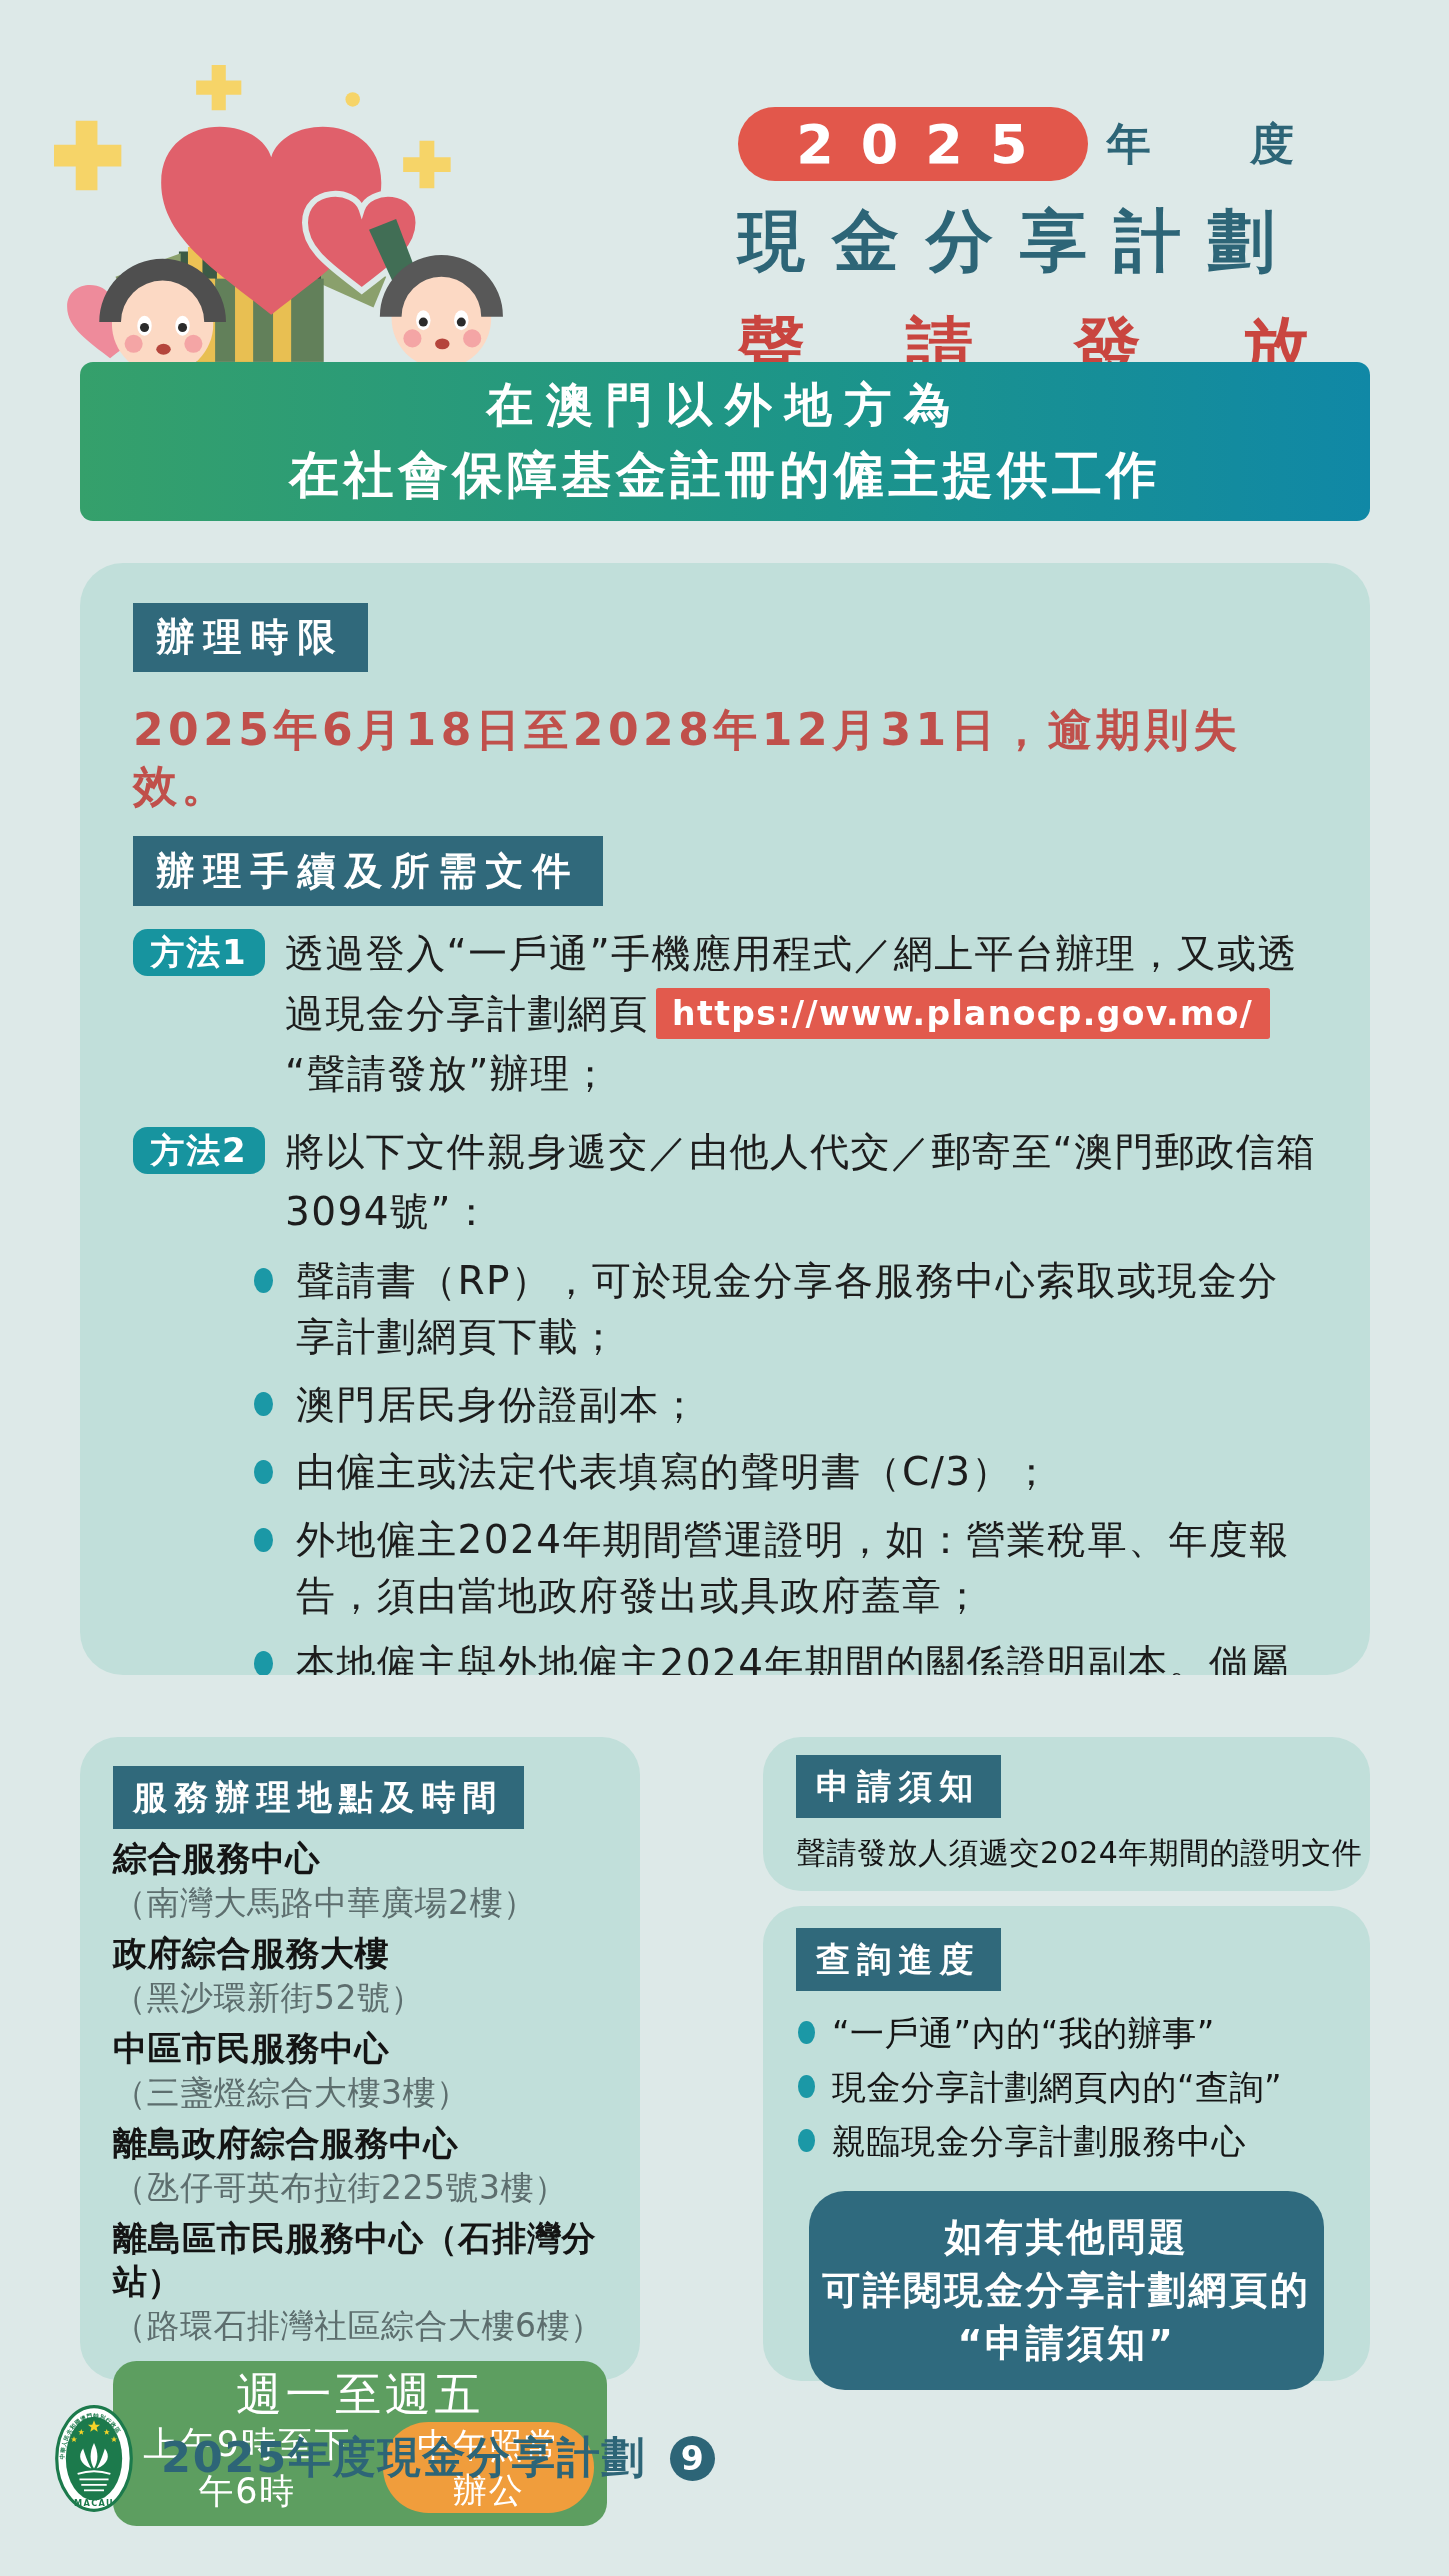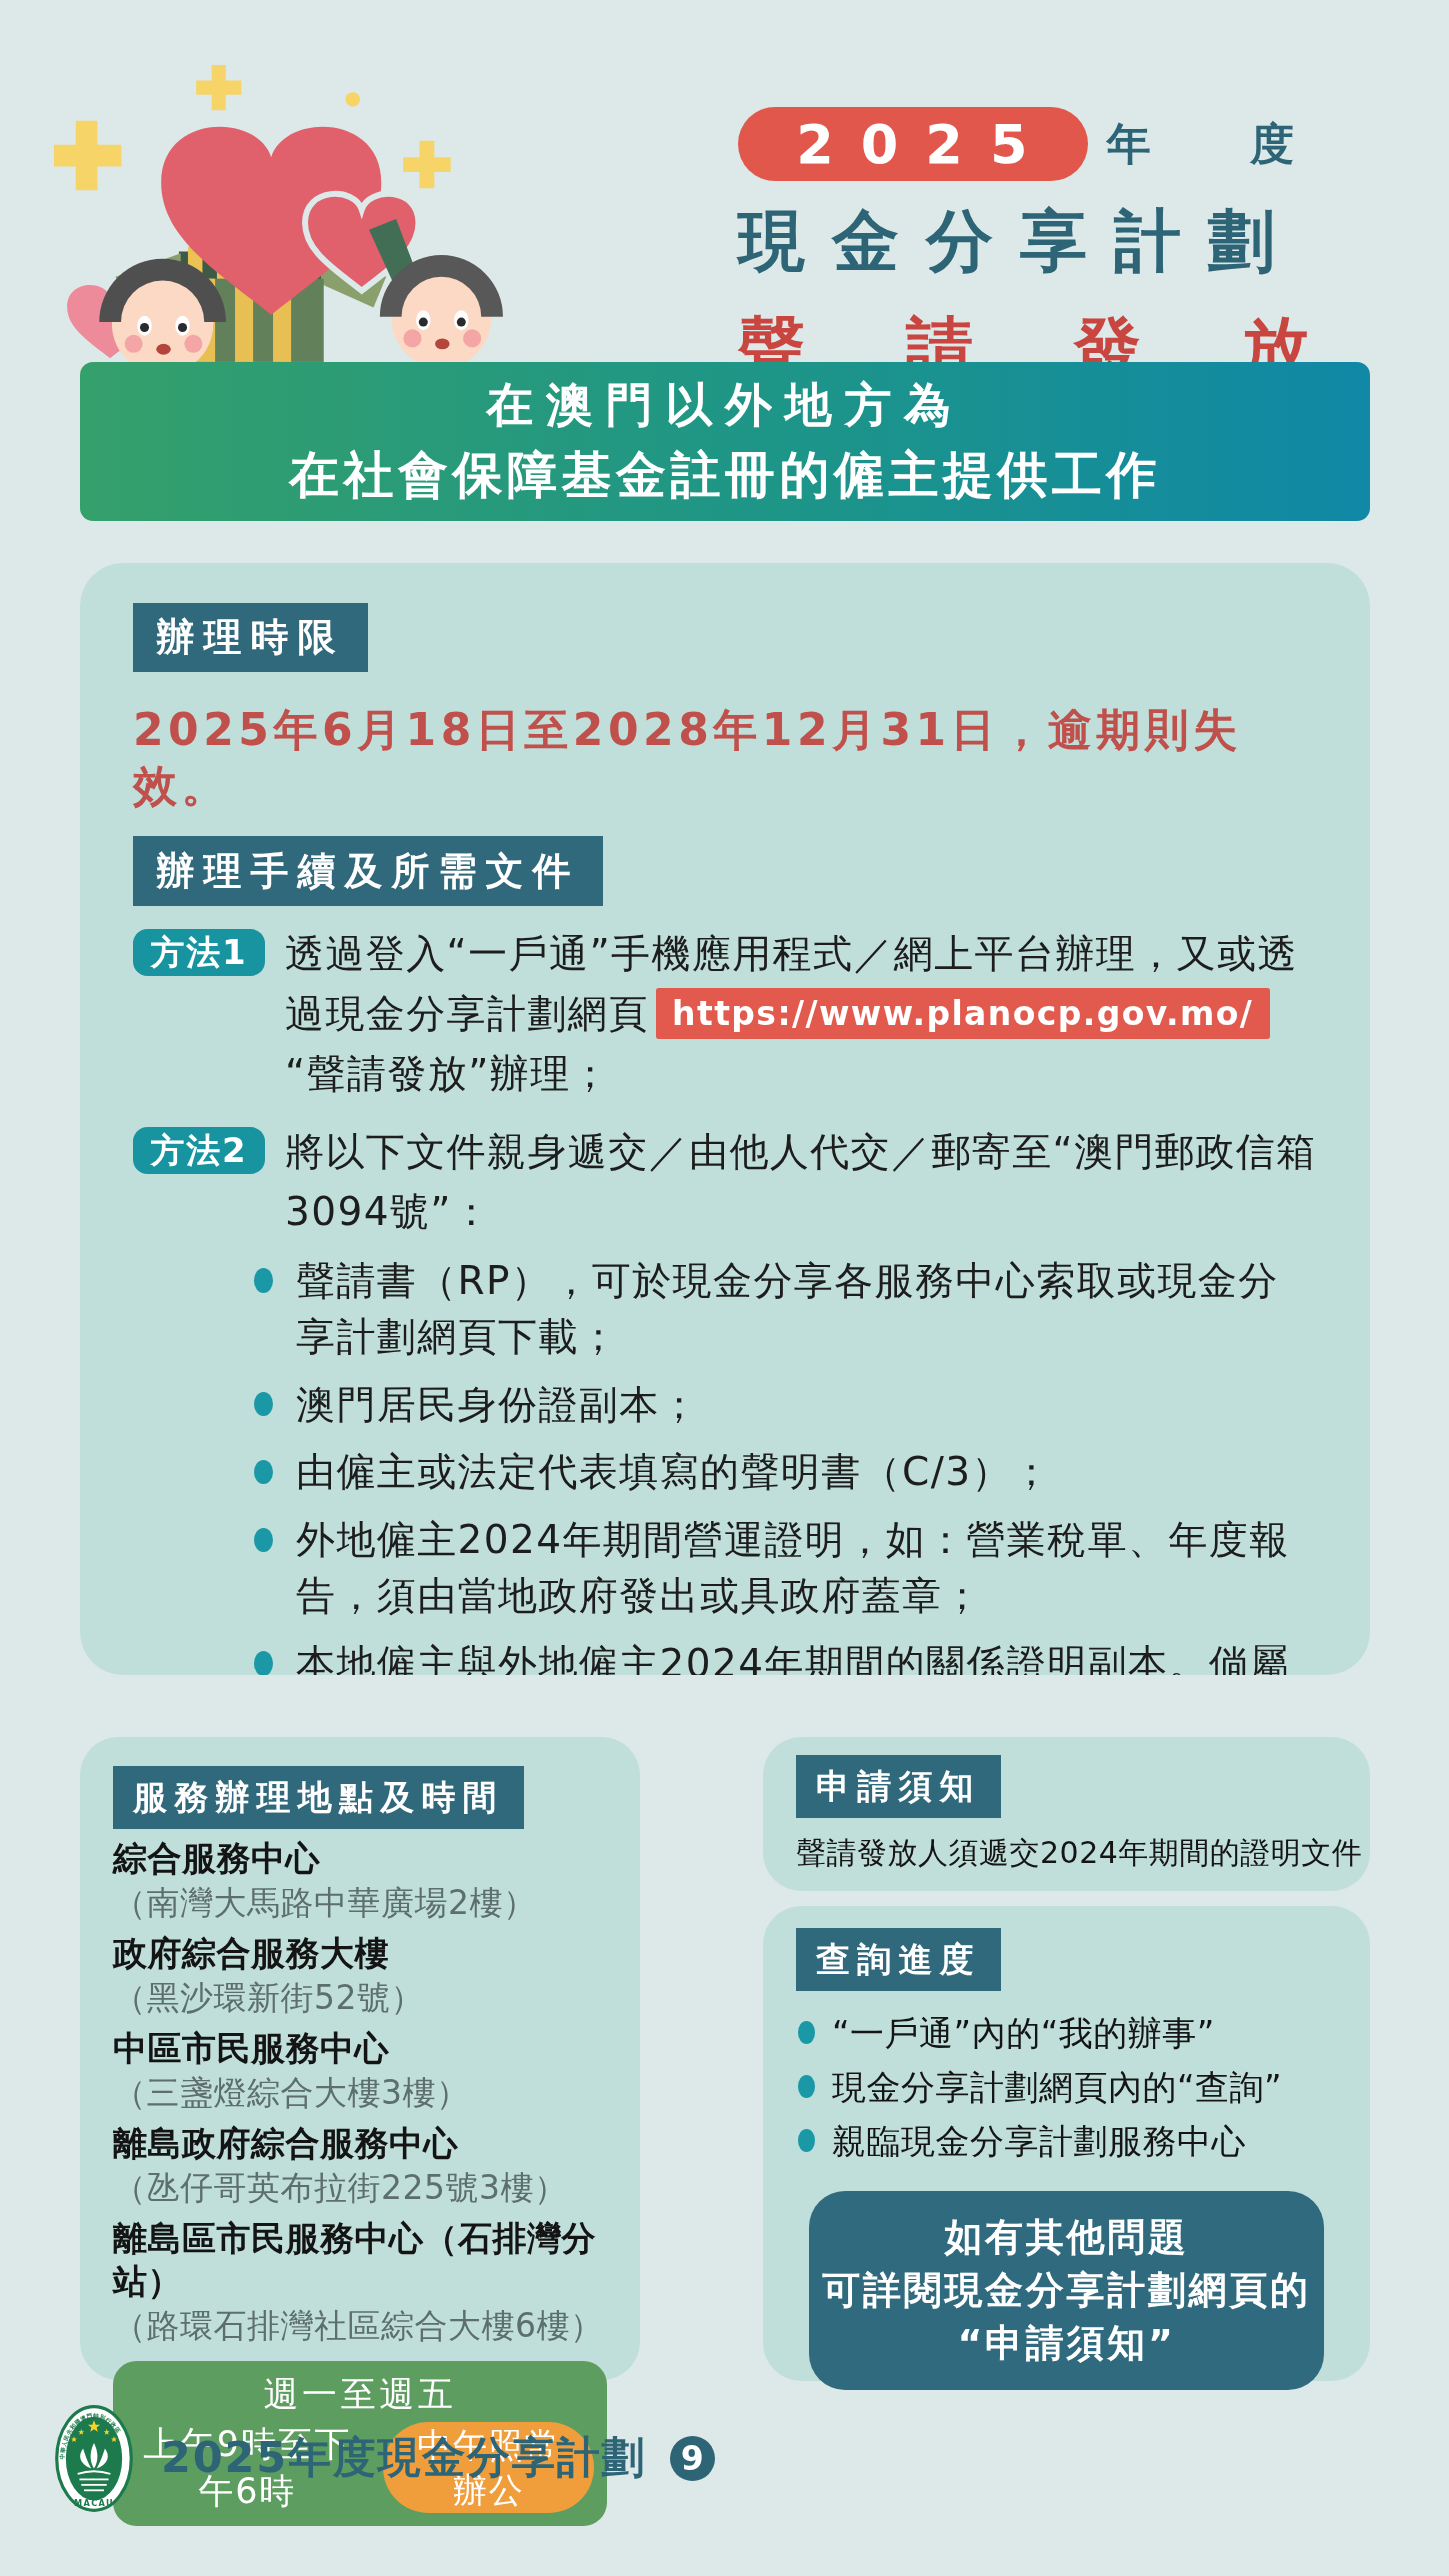--- a/index.html
+++ b/index.html
@@ -77,21 +77,21 @@
     content:"";position:absolute;left:0;top:15.4px;width:19px;height:24.5px;border-radius:50%;background:var(--dot-teal);
   }
   
   .box{background:var(--card-bg);border-radius:38px;position:absolute}
   .left-box{left:80px;top:1737px;width:560px;height:643px;padding:29px 33px}
   .left-box .chip{font-size:34px;letter-spacing:7.2px;line-height:49px;padding:7.2px 20px}
   .loc{margin-top:7.2px}
   .loc-name{font-size:34px;font-weight:bold;color:#141414;line-height:43px;letter-spacing:0.5px}
   .loc-addr{font-size:33px;color:var(--addr-grey);line-height:45px;letter-spacing:0.5px}
   .hours-box{margin-top:12.7px;background:var(--green-box);border-radius:23.5px;padding:11px 12.7px;text-align:center;color:#fff}
-  .hours-l1{font-size:35px;line-height:45px;letter-spacing:3.6px}
+  .hours-l1{font-size:46px;line-height:45px;letter-spacing:3.6px}
   .hours-row{display:flex;align-items:center;justify-content:flex-end;gap:14.5px;margin-top:3.6px}
   .hours-l2{font-size:35px;line-height:47px;letter-spacing:1.8px}
   .noon-badge{background:var(--orange-badge);border-radius:905px;padding:0.9px 20px;font-size:34px;line-height:45px;letter-spacing:1.8px}
   .box-a{left:763px;top:1737px;width:607px;height:154px;padding:18px 33px}
   .box-b{left:763px;top:1906px;width:607px;height:475px;padding:22px 33px}
   .box-a .chip,.box-b .chip{font-size:34px;letter-spacing:7.2px;line-height:49px;padding:7.2px 20px}
   .note-text{margin-top:11px;font-size:30px;color:#151515;line-height:47px;letter-spacing:0.5px;white-space:nowrap}
   .progress-list{list-style:none;margin-top:14.5px}
   .progress-list li{
     position:relative;padding-left:36px;font-size:34px;color:#151515;line-height:54px;letter-spacing:0.5px;

